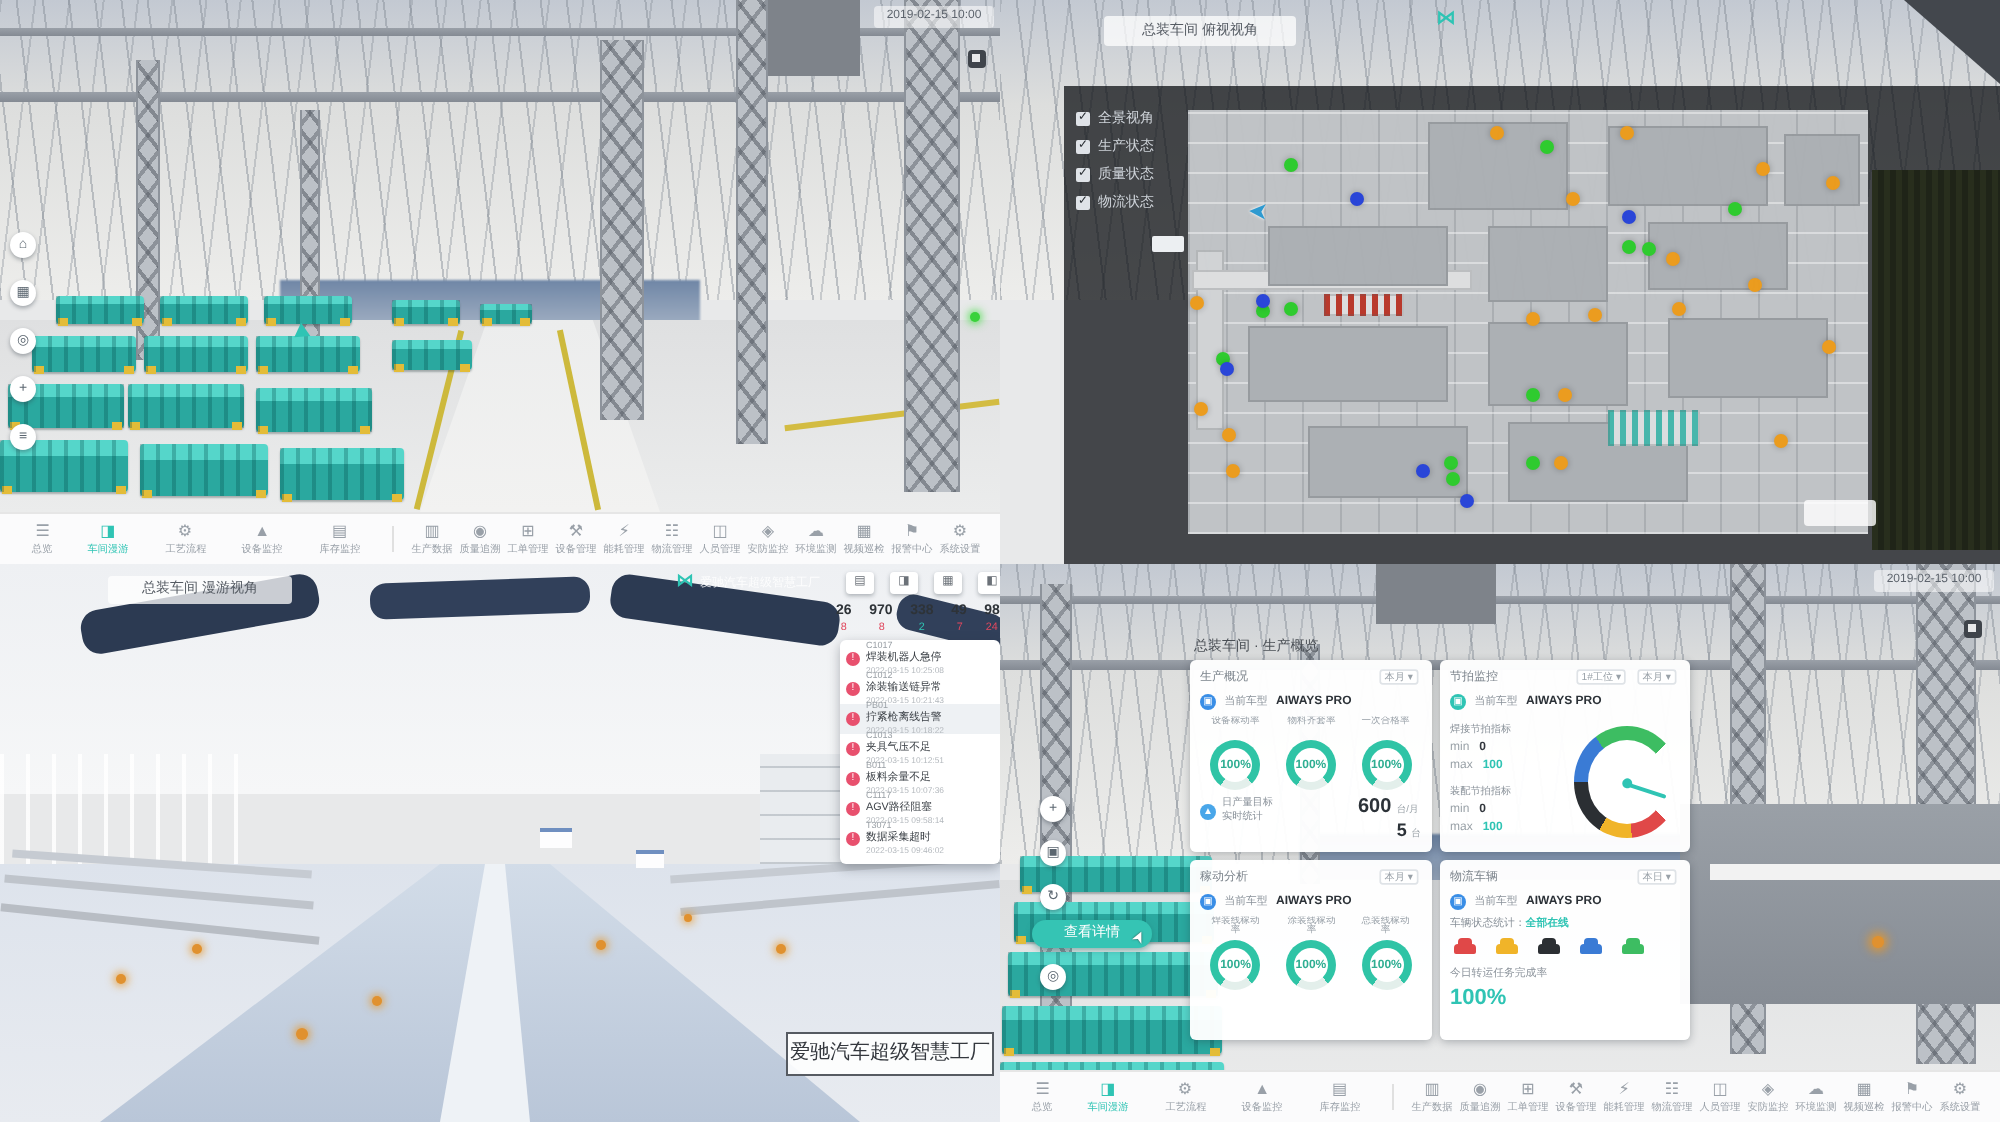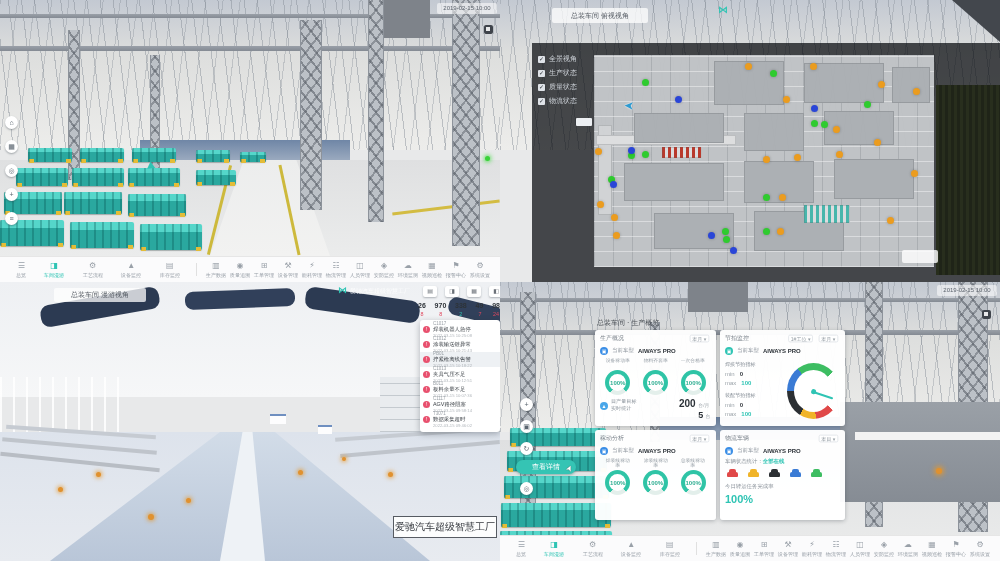--- a/index.html
+++ b/index.html
@@ -702,21 +702,21 @@
           </div>
         <div class="kpi-row">
           <div class="kpi-lab">
             <span class="model-ico" style="background:#49a6e9;">▲</span>
             <span class="kpi-lines">
               <span>日产量目标</span><br>
               <span>实时统计</span>
             </span>
           </div>
           <div class="kpi-vals">
-            <div><span class="kpi-num">200</span>
+            <div><span class="kpi-num">600</span>
                  <span class="kpi-unit">台/月</span></div>
             <div><span class="kpi-num2">5</span>
                  <span class="kpi-unit">台</span></div>
           </div>
         </div>
       </div>
 
       <div class="card" style="left:125px;top:12px;width:125px;height:96px;">
         <div class="card-head">
           <span class="card-title">节拍监控</span>

